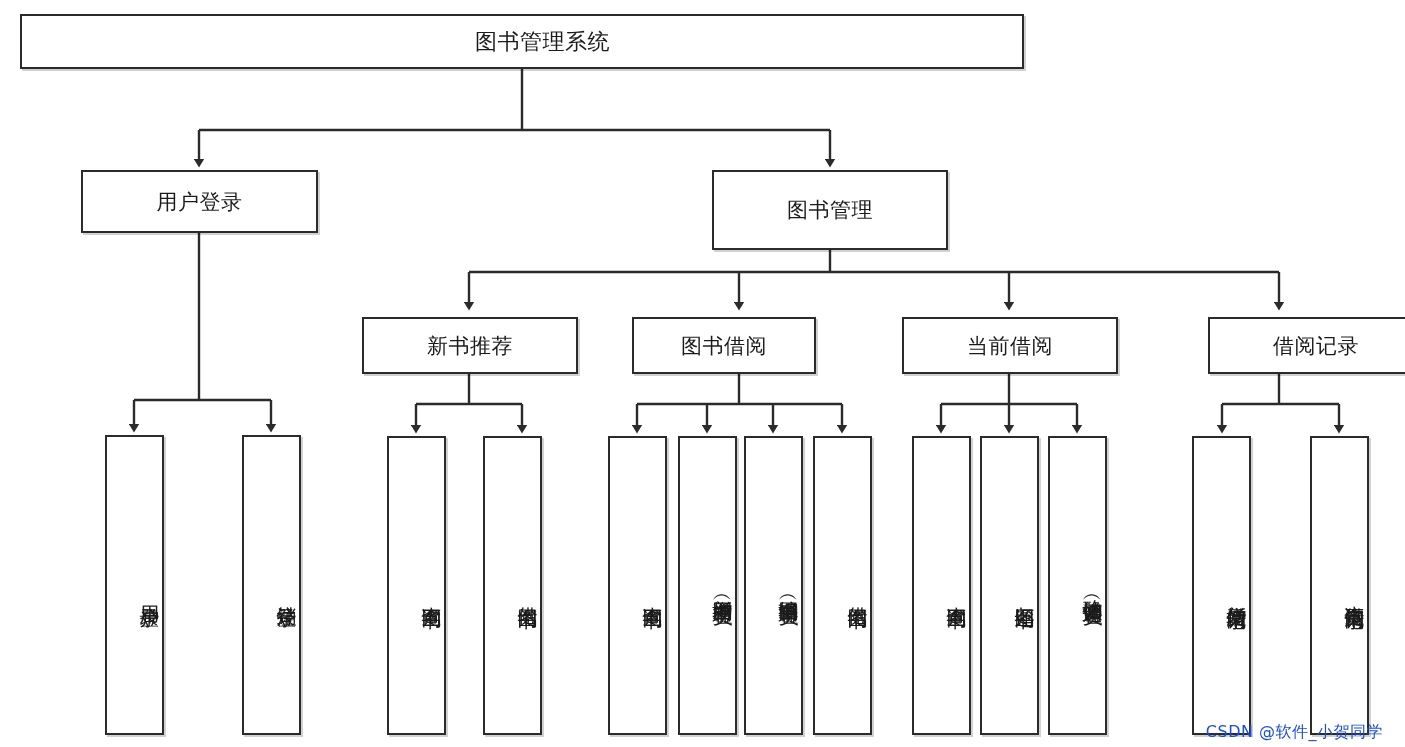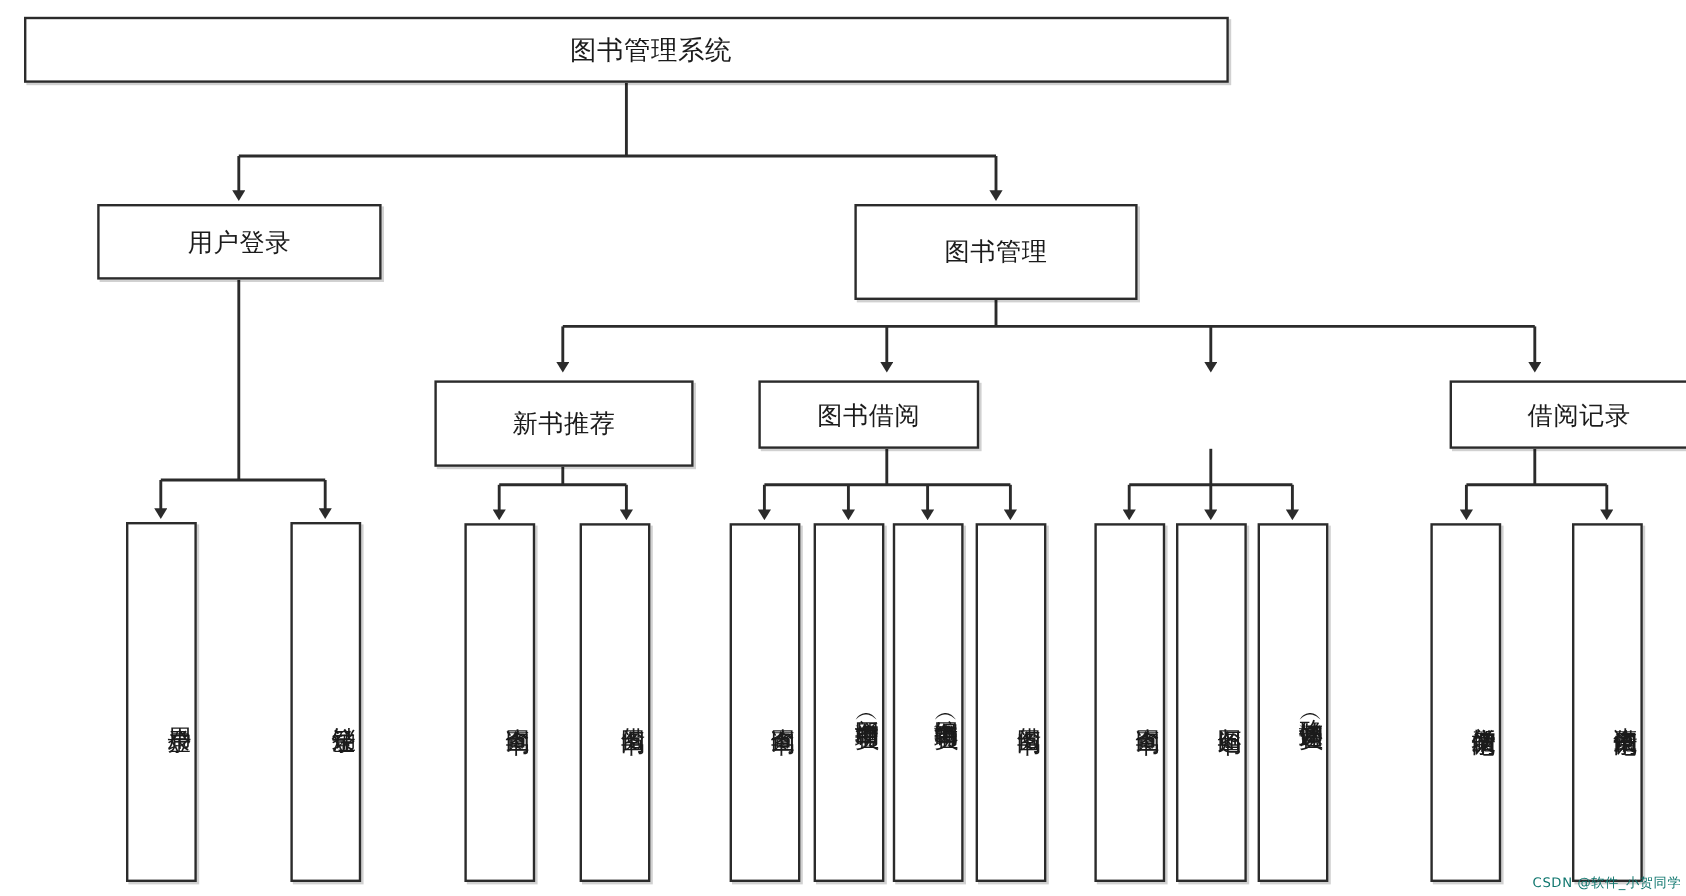--- a/index.html
+++ b/index.html
@@ -51,24 +51,24 @@
     justify-content: center;
     padding-top: 14px;
     letter-spacing: 1px;
     white-space: nowrap;
   }
   .node.leaf.tall-text {
     padding-top: 6px;
   }
   .watermark {
     position: absolute;
-    right: 4px;
+    right: 22px;
     bottom: 4px;
-    font-size: 11px;
-    color: #0f766e;
+    font-size: 16px;
+    color: #1d4ed8;
     letter-spacing: 0.5px;
     white-space: nowrap;
   }
 </style>
 </head>
 <body>
 
 <div id="canvas">
 
   <svg class="connectors" viewBox="0 0 1405 747" xmlns="http://www.w3.org/2000/svg">
@@ -126,28 +126,31 @@
   </div>
 
   <div class="node horizontal" style="left:81px; top:170px; width:237px; height:63px;">
     <span>用户登录</span>
   </div>
 
   <div class="node horizontal" style="left:712px; top:170px; width:236px; height:80px;">
     <span>图书管理</span>
   </div>
 
-  <div class="node horizontal" style="left:362px; top:317px; width:216px; height:72px;">
+  <div class="node horizontal" style="left:362px; top:317px; width:216px; height:57px;">
     <span>新书推荐</span>
   </div>
 
   <div class="node horizontal" style="left:632px; top:317px; width:184px; height:57px;">
     <span>图书借阅</span>
   </div>
 
+  <div class="node horizontal" style="left:902px; top:317px; width:216px; height:57px;">
+    <span>当前借阅</span>
+  </div>
 
   <div class="node horizontal" style="left:1208px; top:317px; width:216px; height:57px;">
     <span>借阅记录</span>
   </div>
 
   <div class="node leaf" style="left:105px; top:435px; width:59px; height:300px;">
     <span>用户登录</span>
   </div>
 
   <div class="node leaf" style="left:242px; top:435px; width:59px; height:300px;">

